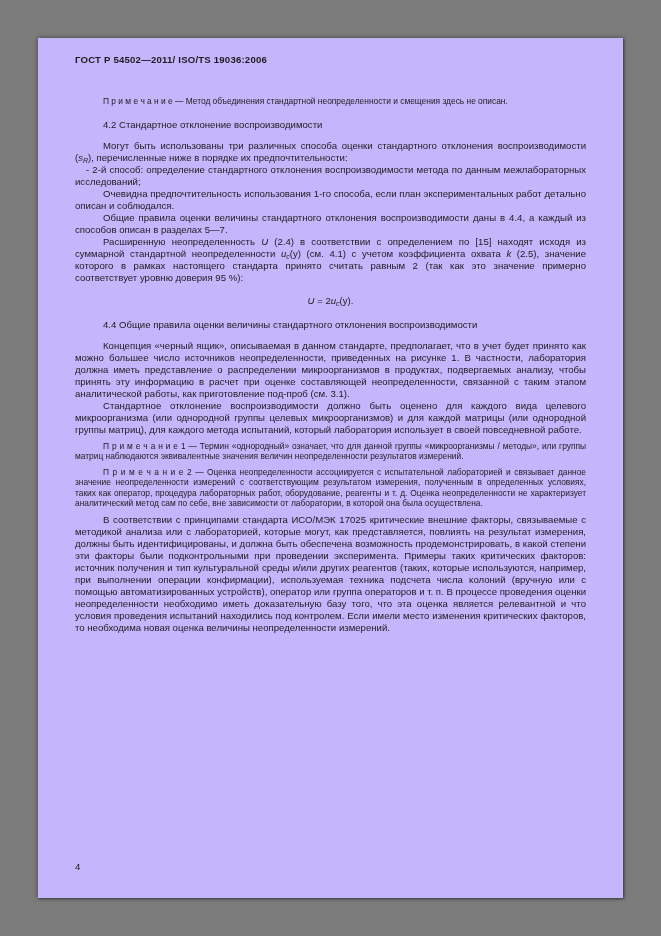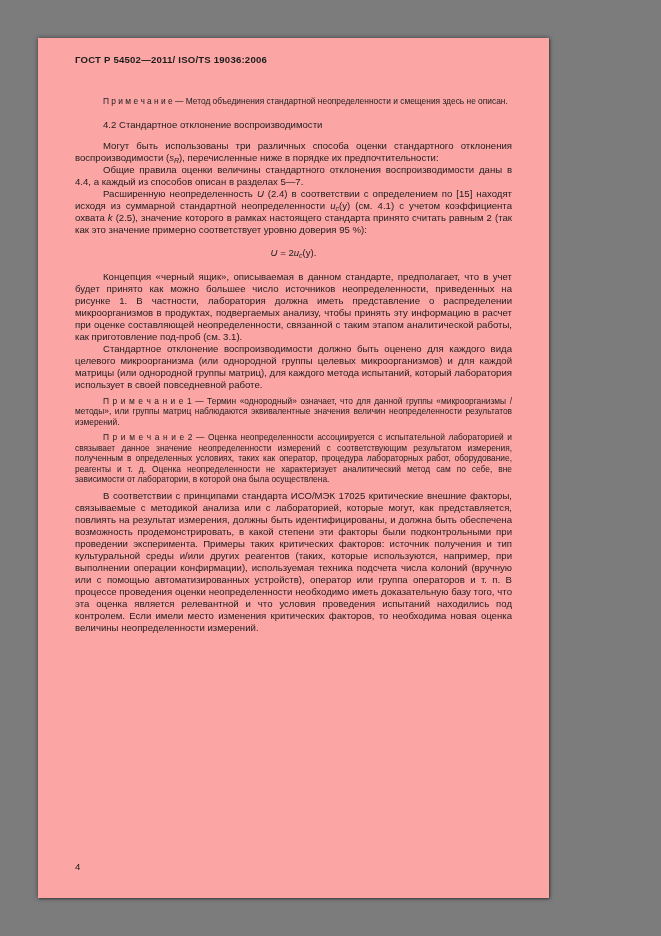--- a/index.html
+++ b/index.html
@@ -4,23 +4,23 @@
 <style>
   * { box-sizing: border-box; }
   html, body { margin: 0; padding: 0; }
   body {
     width: 661px;
     background: #7c7c7c;
     font-family: "Liberation Sans", "DejaVu Sans", sans-serif;
   }
   .frame { width: 661px; min-height: 936px; padding: 38px; }
   .page {
-    width: 511px;
+    width: 585px;
     min-height: 860px;
-    background: #fca5a5;
+    background: #c4b5fd;
     position: relative;
     padding: 16px 37px 52px 37px;
     box-shadow: 0 0 5px rgba(0,0,0,0.45), 1px 1px 2px rgba(0,0,0,0.35);
     color: #1c1c1c;
   }
   .running-header {
     font-size: 9.6px;
     font-weight: bold;
     letter-spacing: 0.2px;
     margin-bottom: 31px;
@@ -73,28 +73,31 @@
 
     <div class="running-header">ГОСТ Р 54502—2011/ ISO/TS 19036:2006</div>
 
 
     <p class="note">П р и м е ч а н и е — Метод объединения стандартной неопределенности и смещения здесь не описан.</p>
 
     <div class="heading">4.2 Стандартное отклонение воспроизводимости</div>
 
     <p class="para"><span>Могут быть использованы три различных способа оценки стандартного отклонения воспроизводимости (</span><i class="var">s</i><sub class="subvar">R</sub><span>), перечисленные ниже в порядке их предпочтительности:</span></p>
 
+    <p class="para list-item">- 2-й способ: определение стандартного отклонения воспроизводимости метода по данным межлабораторных исследований;</p>
 
+    <p class="para">Очевидна предпочтительность использования 1-го способа, если план экспериментальных работ детально описан и соблюдался.</p>
     <p class="para">Общие правила оценки величины стандартного отклонения воспроизводимости даны в 4.4, а каждый из способов описан в разделах 5—7.</p>
 
 
     <p class="para"><span>Расширенную неопределенность </span><i class="var">U</i><span> (2.4) в соответствии с определением по [15] находят исходя из суммарной стандартной неопределенности </span><i class="var">u</i><sub class="subvar">c</sub><span>(y) (см. 4.1) с учетом коэффициента охвата </span><i class="var">k</i><span> (2.5), значение которого в рамках настоящего стандарта принято считать равным 2 (так как это значение примерно соответствует уровню доверия 95 %):</span></p>
 
     <div class="formula"><i class="var">U</i><span> = 2</span><i class="var">u</i><sub class="subvar">c</sub><span>(y).</span></div>
 
+    <div class="heading">4.4 Общие правила оценки величины стандартного отклонения воспроизводимости</div>
 
     <p class="para">Концепция «черный ящик», описываемая в данном стандарте, предполагает, что в учет будет принято как можно большее число источников неопределенности, приведенных на рисунке 1. В частности, лаборатория должна иметь представление о распределении микроорганизмов в продуктах, подвергаемых анализу, чтобы принять эту информацию в расчет при оценке составляющей неопределенности, связанной с таким этапом аналитической работы, как приготовление под-проб (см. 3.1).</p>
     <p class="para">Стандартное отклонение воспроизводимости должно быть оценено для каждого вида целевого микроорганизма (или однородной группы целевых микроорганизмов) и для каждой матрицы (или однородной группы матриц), для каждого метода испытаний, который лаборатория использует в своей повседневной работе.</p>
 
     <p class="note">П р и м е ч а н и е 1 — Термин «однородный» означает, что для данной группы «микроорганизмы / методы», или группы матриц наблюдаются эквивалентные значения величин неопределенности результатов измерений.</p>
     <p class="note">П р и м е ч а н и е 2 — Оценка неопределенности ассоциируется с испытательной лабораторией и связывает данное значение неопределенности измерений с соответствующим результатом измерения, полученным в определенных условиях, таких как оператор, процедура лабораторных работ, оборудование, реагенты и т. д. Оценка неопределенности не характеризует аналитический метод сам по себе, вне зависимости от лаборатории, в которой она была осуществлена.</p>
 
     <p class="para">В соответствии с принципами стандарта ИСО/МЭК 17025 критические внешние факторы, связываемые с методикой анализа или с лабораторией, которые могут, как представляется, повлиять на результат измерения, должны быть идентифицированы, и должна быть обеспечена возможность продемонстрировать, в какой степени эти факторы были подконтрольными при проведении эксперимента. Примеры таких критических факторов: источник получения и тип культуральной среды и/или других реагентов (таких, которые используются, например, при выполнении операции конфирмации), используемая техника подсчета числа колоний (вручную или с помощью автоматизированных устройств), оператор или группа операторов и т. п. В процессе проведения оценки неопределенности необходимо иметь доказательную базу того, что эта оценка является релевантной и что условия проведения испытаний находились под контролем. Если имели место изменения критических факторов, то необходима новая оценка величины неопределенности измерений.</p>
 
     <div class="page-number">4</div>

